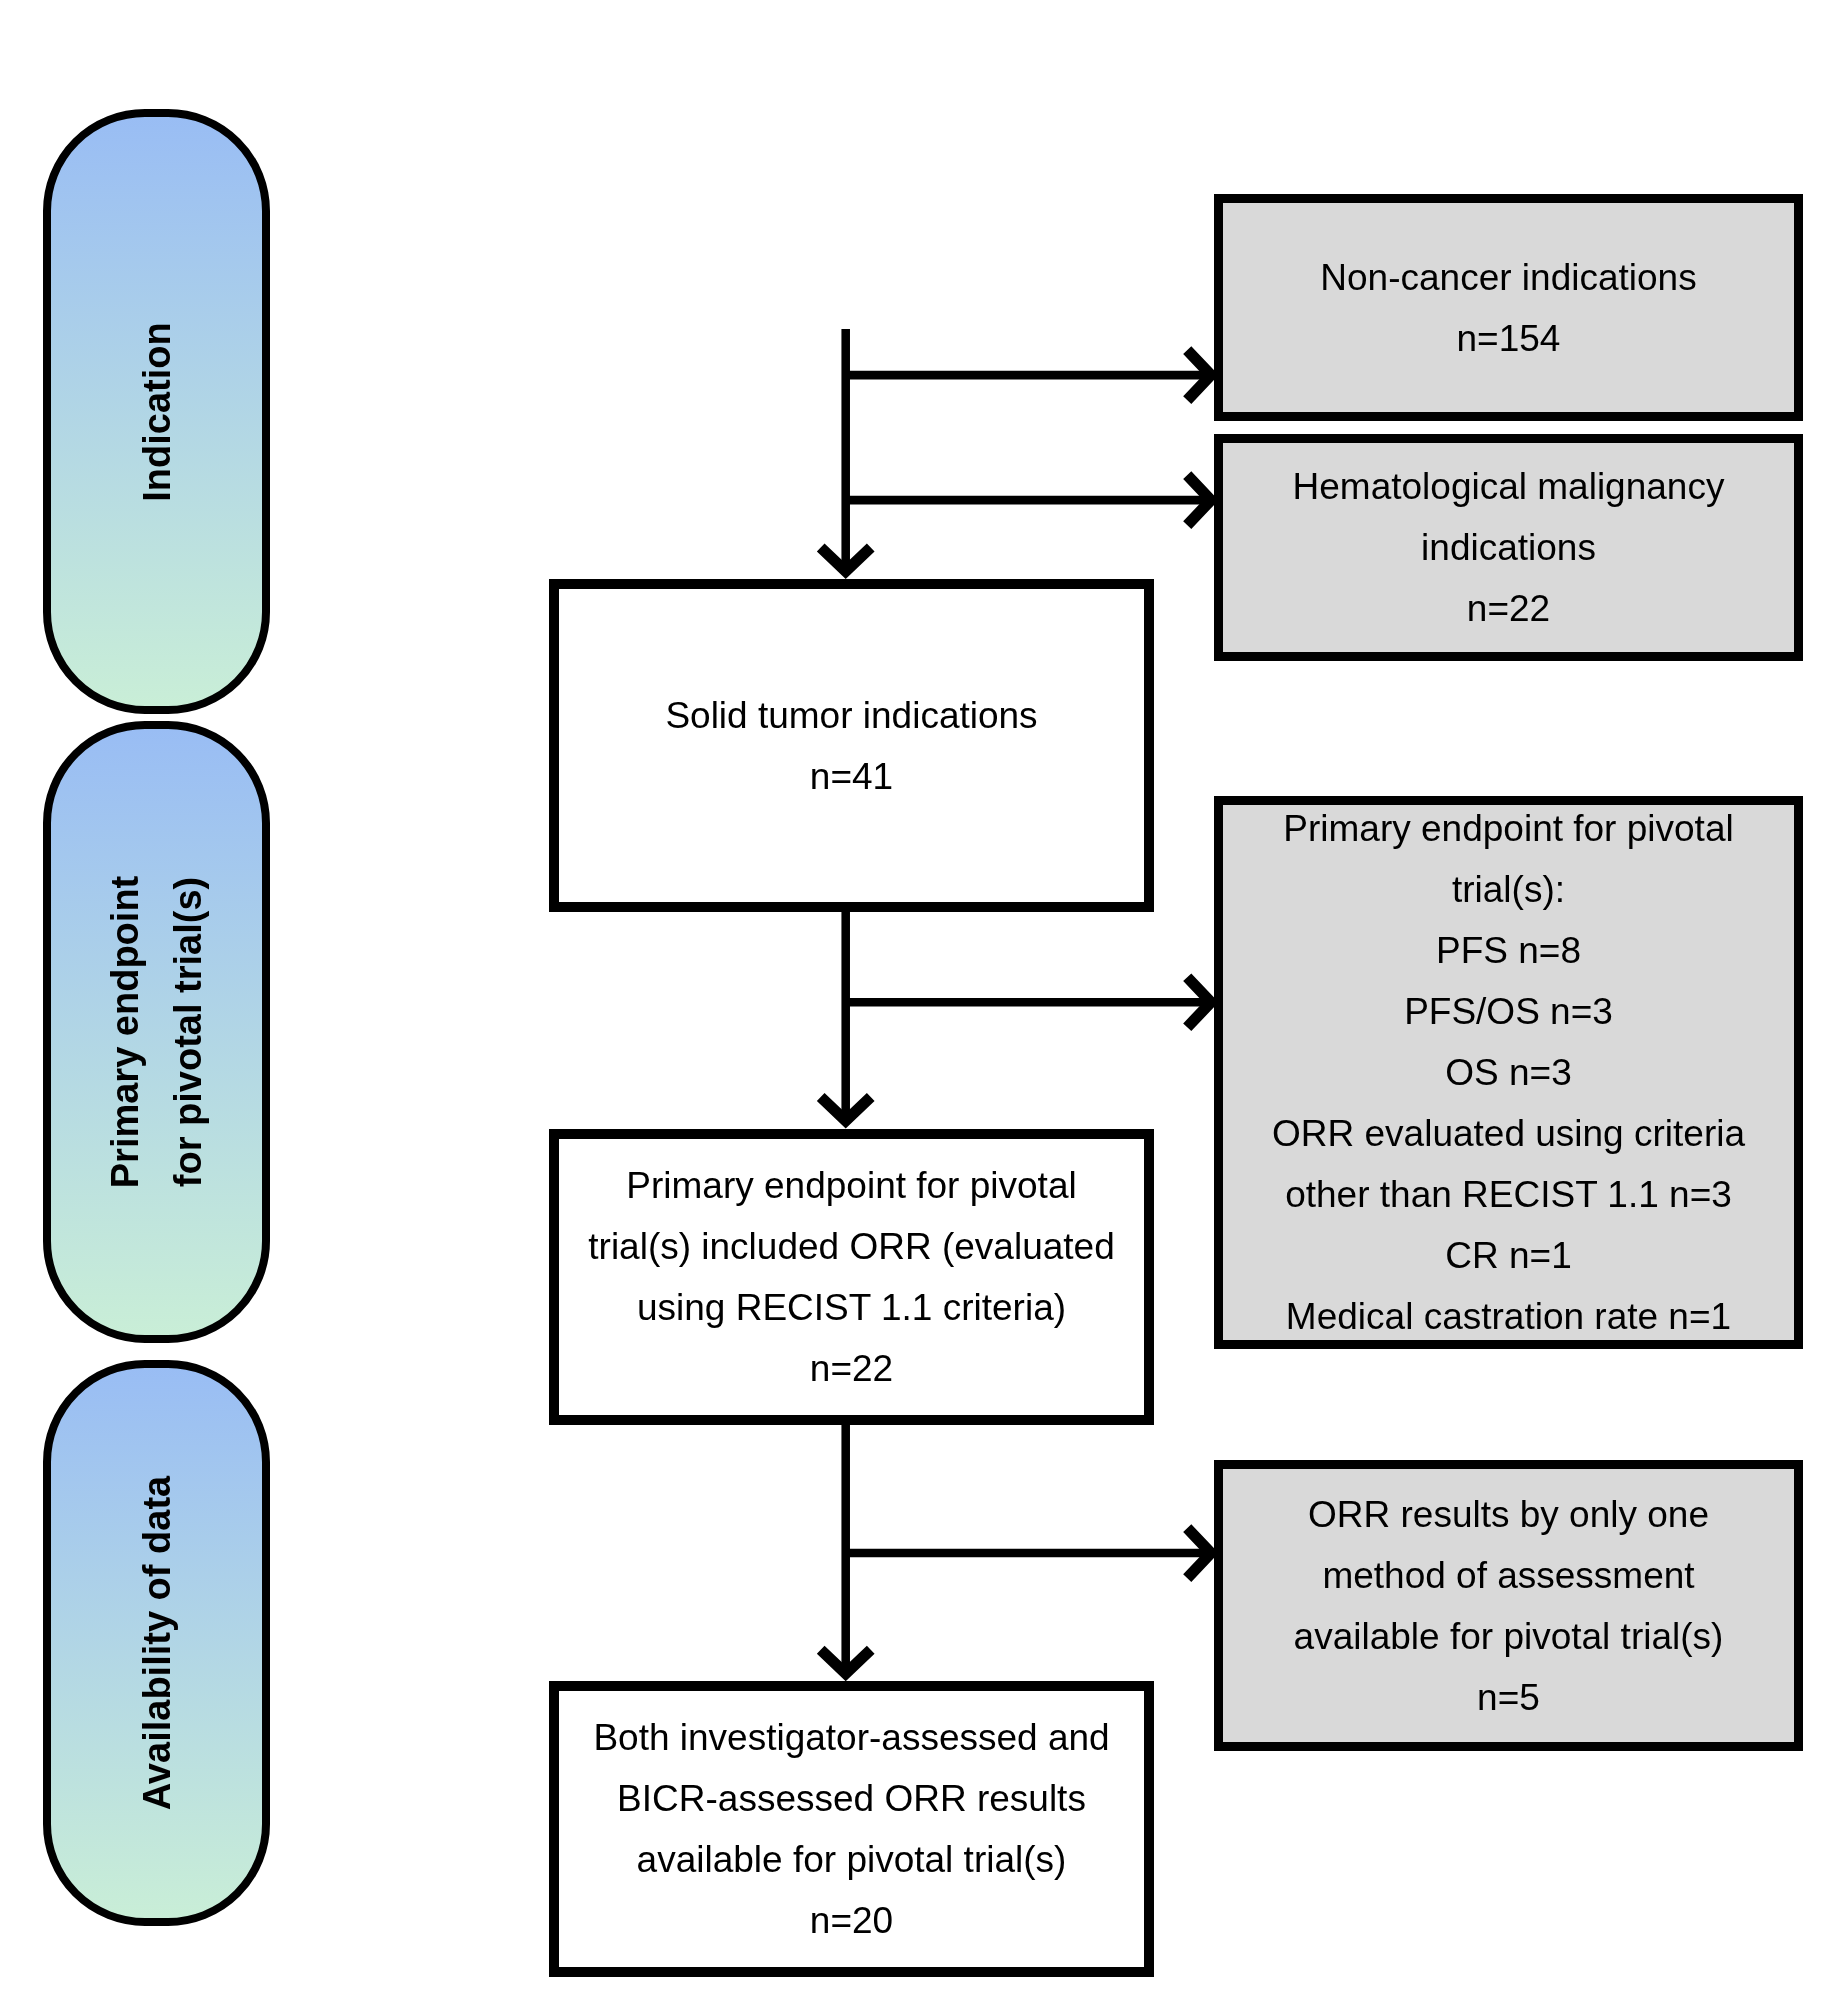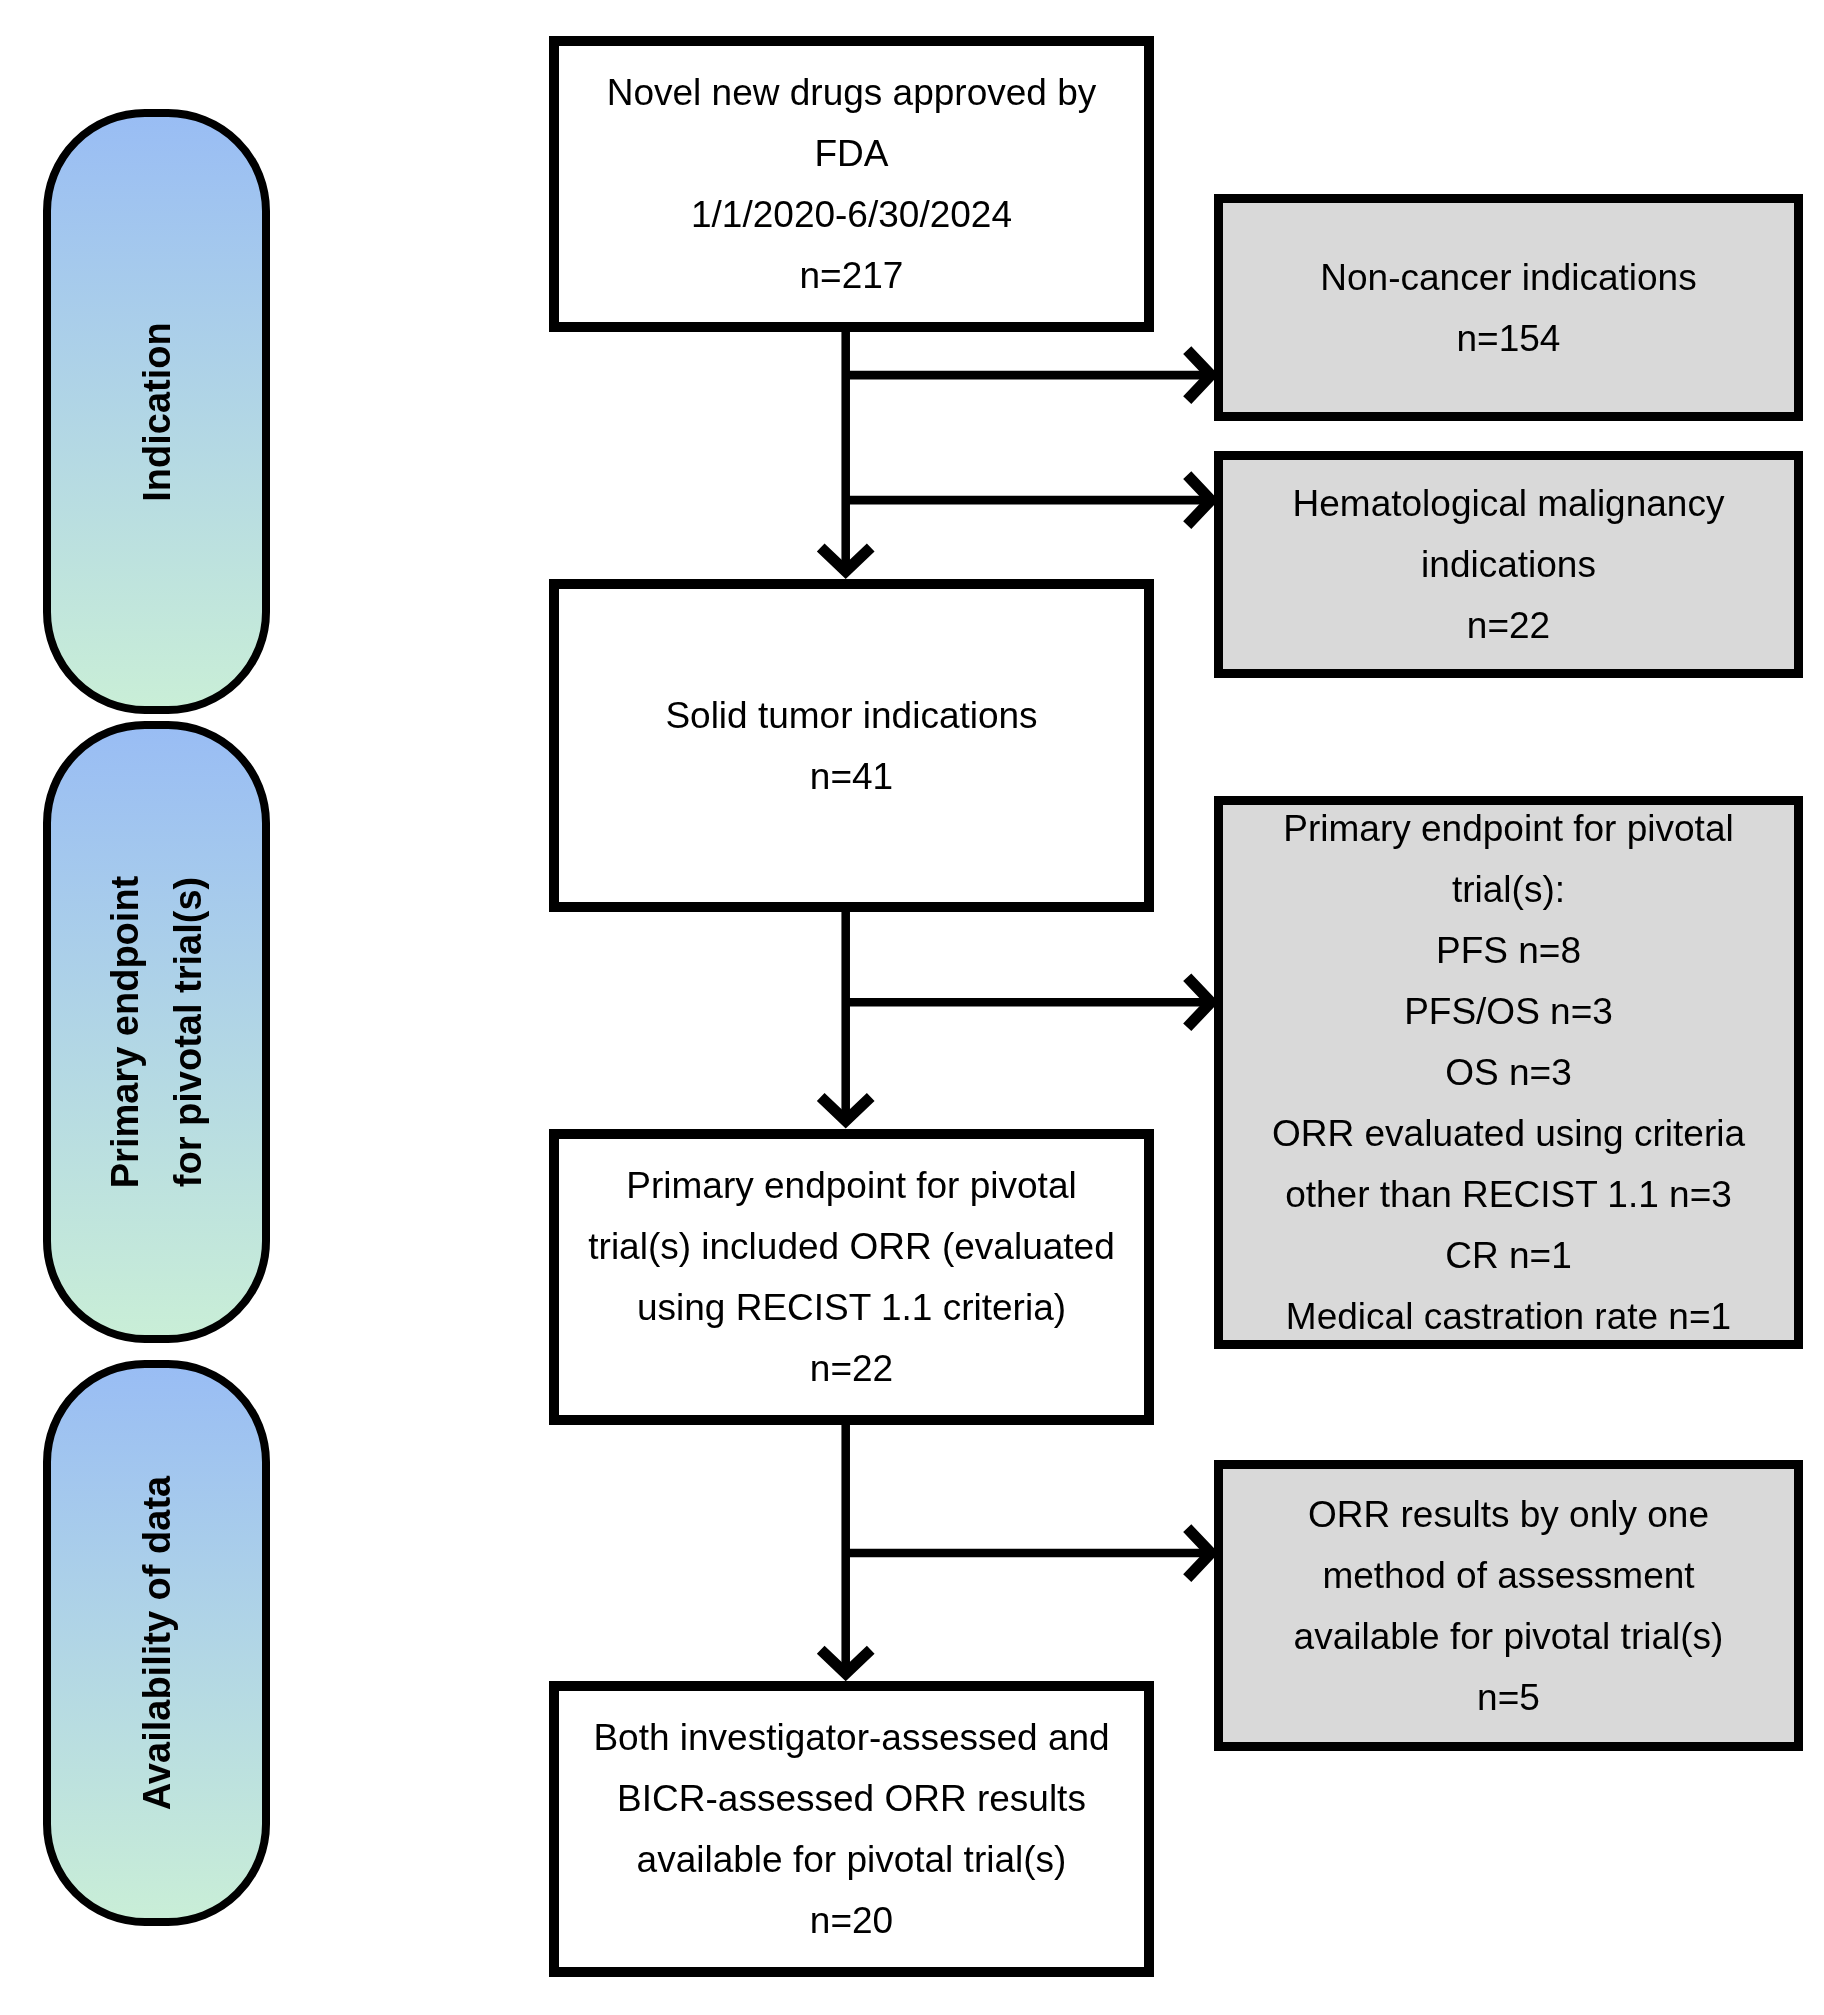--- a/index.html
+++ b/index.html
@@ -111,26 +111,20 @@
     <div class="stage-label" style="width:579px">Indication</div>
   </div>
   <div class="stage-pill" style="top:721px;height:622px">
     <div class="stage-label" style="width:596px">Primary endpoint
 for pivotal trial(s)</div>
   </div>
   <div class="stage-pill" style="top:1360px;height:566px">
     <div class="stage-label" style="width:540px">Availability of data</div>
   </div>
 
-  <div class="main-box" style="top:36px;height:296px">
-    <div class="box-text">Novel new drugs approved by
-FDA
-1/1/2020-6/30/2024
-n=217</div>
-  </div>
   <div class="main-box" style="top:579px;height:333px">
     <div class="box-text">Solid tumor indications
 n=41</div>
   </div>
   <div class="main-box" style="top:1129px;height:296px">
     <div class="box-text">Primary endpoint for pivotal
 trial(s) included ORR (evaluated
 using RECIST 1.1 criteria)
 n=22</div>
   </div>
@@ -138,21 +132,21 @@
     <div class="box-text">Both investigator-assessed and
 BICR-assessed ORR results
 available for pivotal trial(s)
 n=20</div>
   </div>
 
   <div class="side-box" style="top:194px;height:227px">
     <div class="box-text">Non-cancer indications
 n=154</div>
   </div>
-  <div class="side-box" style="top:451px;height:227px">
+  <div class="side-box" style="top:434px;height:227px">
     <div class="box-text">Hematological malignancy
 indications
 n=22</div>
   </div>
   <div class="side-box" style="top:796px;height:553px">
     <div class="box-text">Primary endpoint for pivotal
 trial(s):
 PFS n=8
 PFS/OS n=3
 OS n=3

